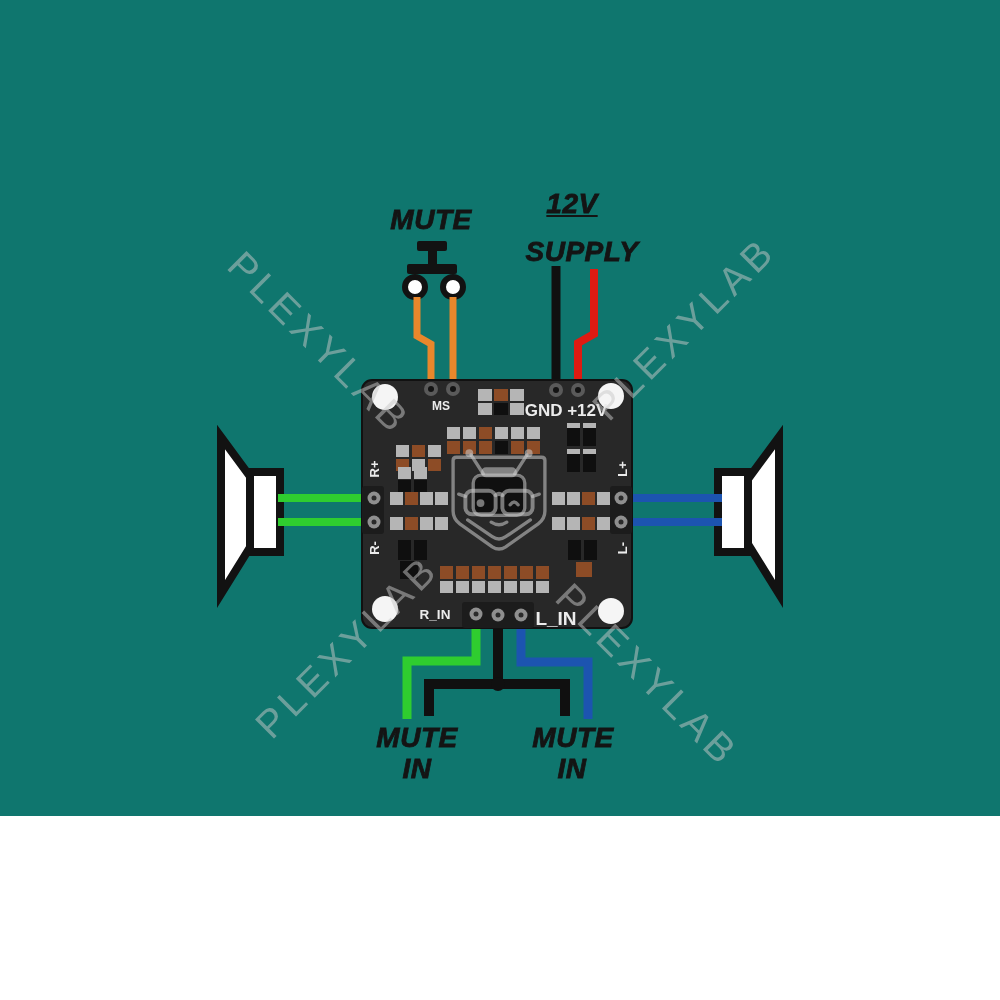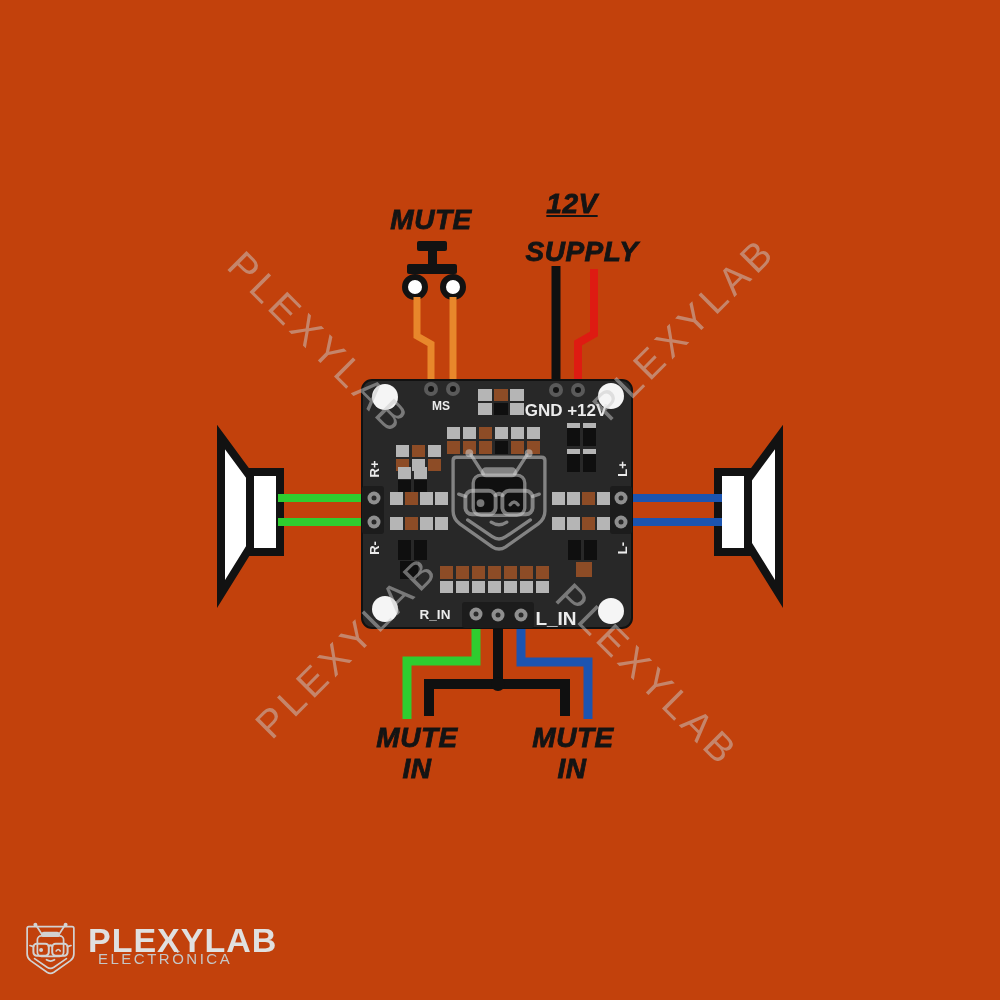--- a/index.html
+++ b/index.html
@@ -1,16 +1,16 @@
 <!DOCTYPE html>
 <html style="--board: #282828; --mute-wire: #E8872B; --supply-positive: #DE1B12; --supply-ground: #101010; --right-channel: #2FCD2F; --left-channel: #1C54B0; --pad-gray: #b5b5b5; --pad-brown: #8d4c26;"><head>
 <meta charset="utf-8">
 <style>
   html,body{margin:0;padding:0;background:#fff;}
-  .stage{position:relative;width:1000px;height:1000px;background:#c2410c;overflow:hidden;
+  .stage{position:relative;width:1000px;height:816px;background:#0f766e;overflow:hidden;
          font-family:"Liberation Sans",sans-serif;}
   svg{position:absolute;left:0;top:0;}
 
   
   .lbl{position:absolute;transform:translateX(-50%);white-space:nowrap;
        font-weight:900;font-style:italic;font-size:28px;color:#141414;
        letter-spacing:.5px;-webkit-text-stroke:.8px #141414;z-index:3;}
 
   
   .silk{position:absolute;transform:translateX(-50%);white-space:nowrap;

